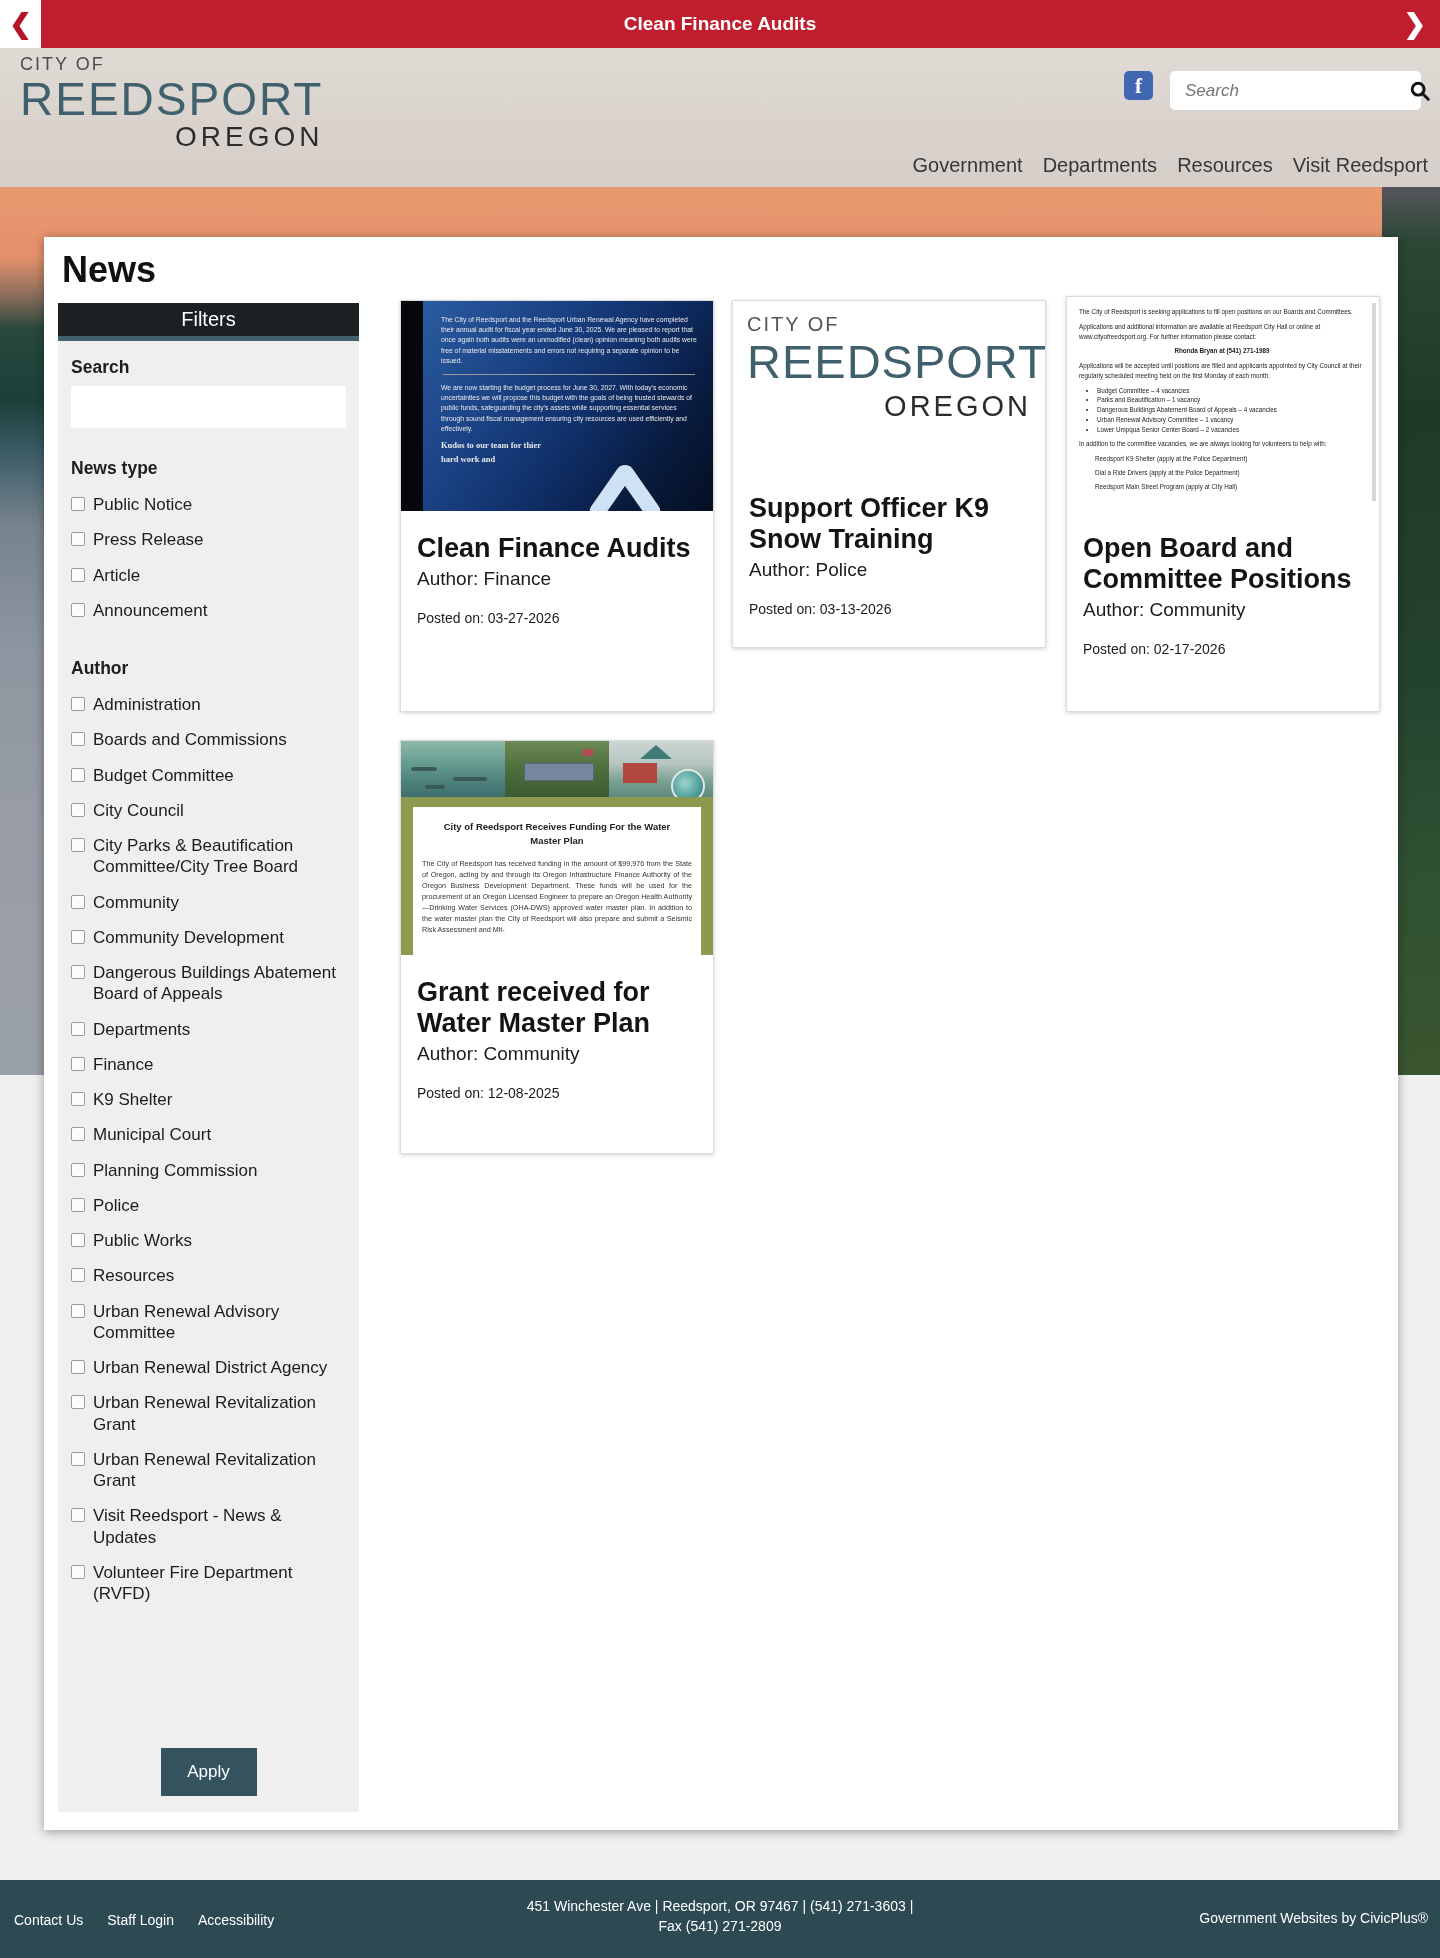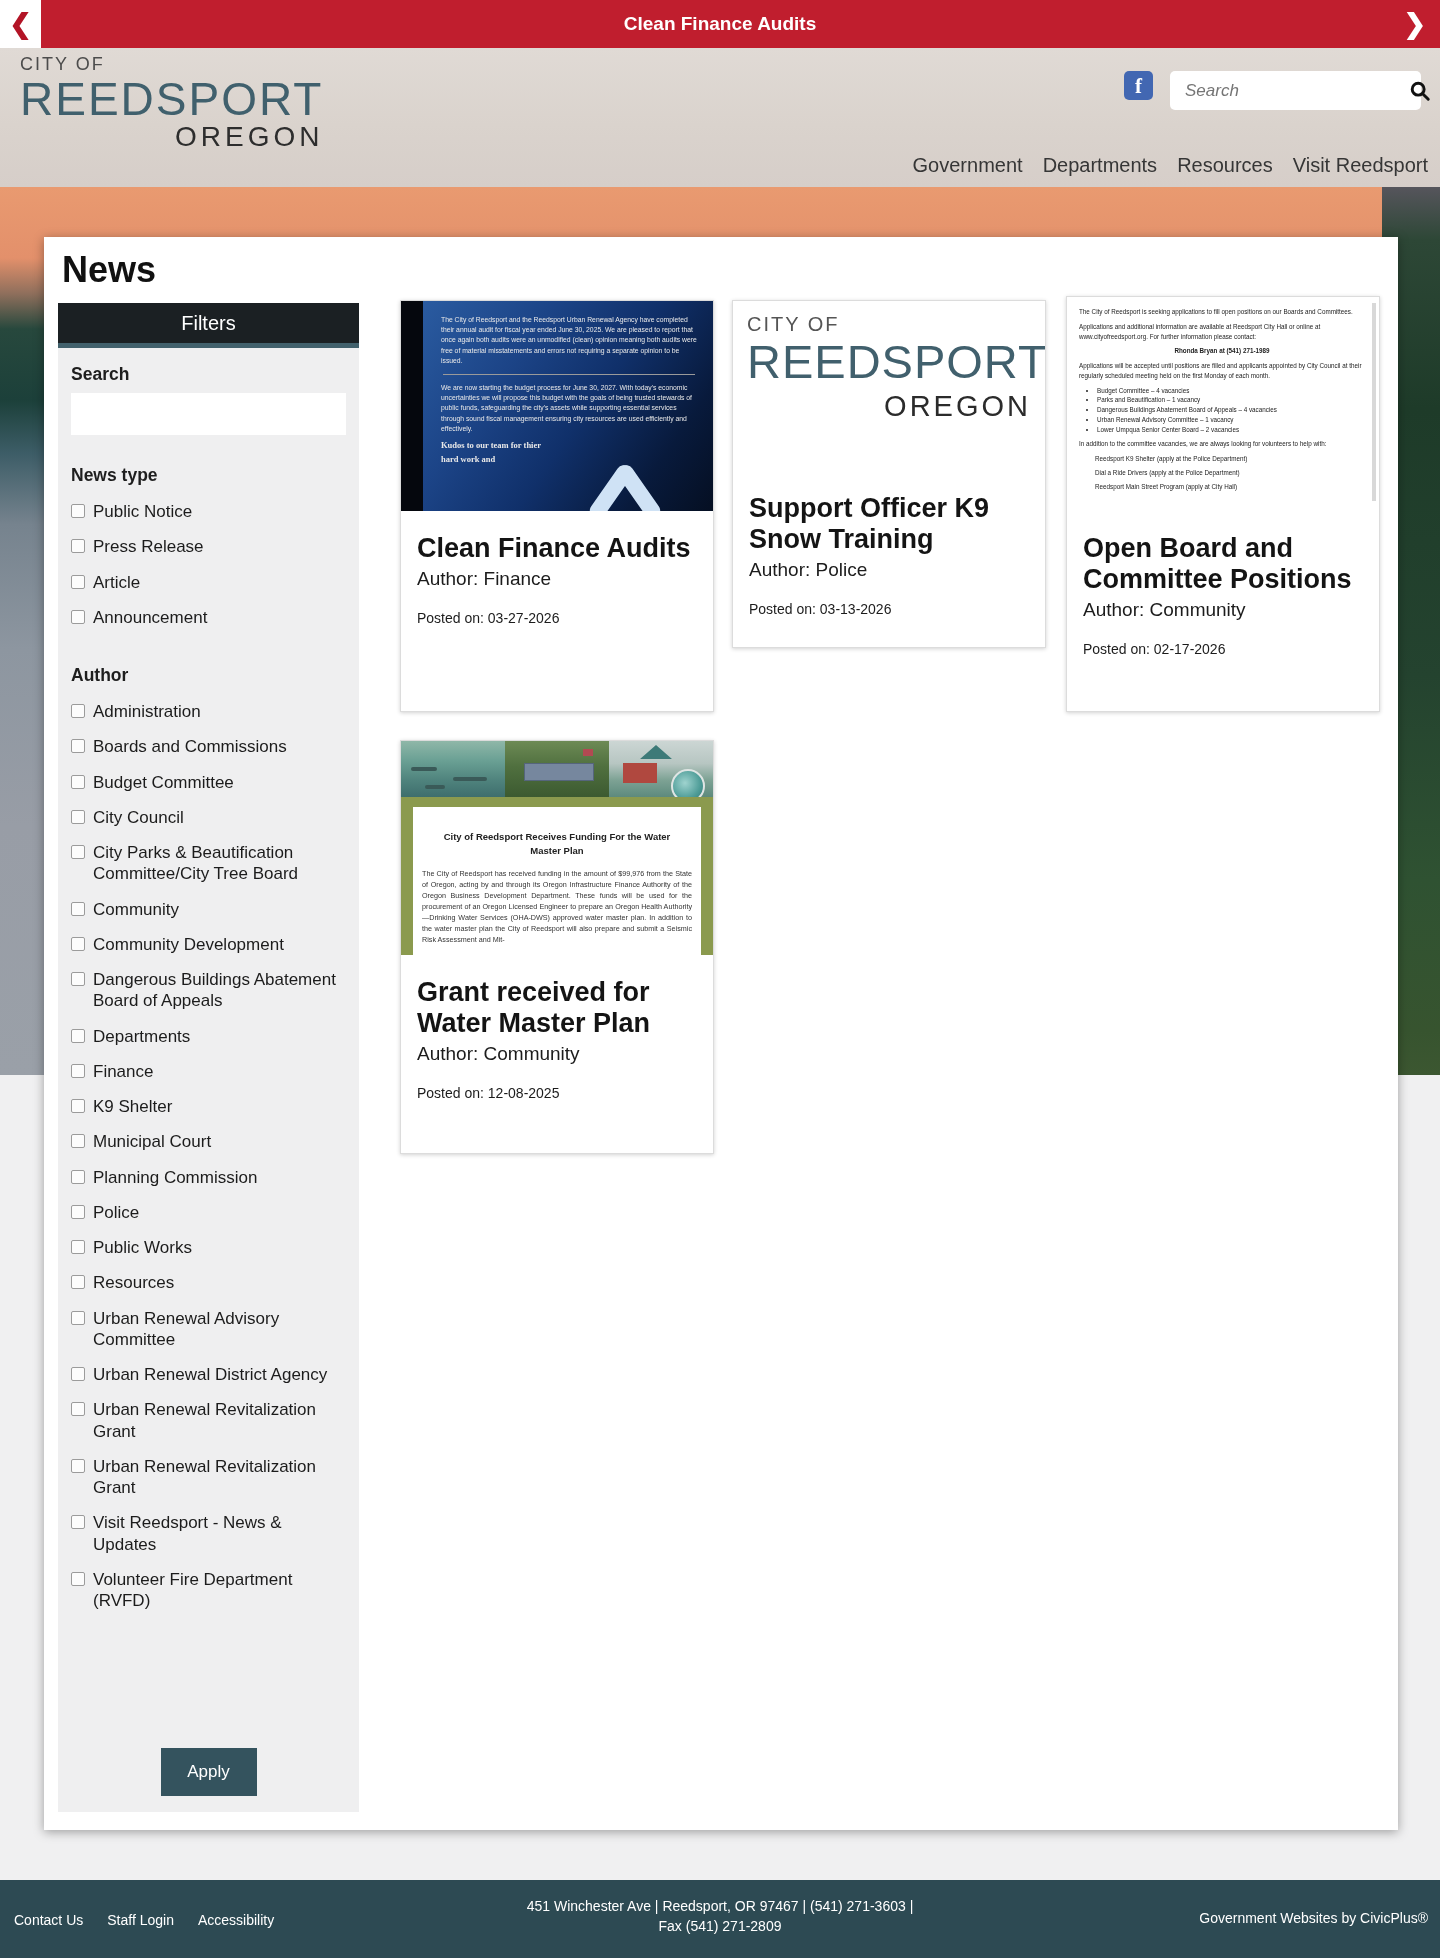--- a/index.html
+++ b/index.html
@@ -41,21 +41,21 @@
     background:linear-gradient(180deg,#e99a70 0%,#e3906b 8%,#8f6f5c 12%,#27483d 16%,#1c403a 24%,#3d5d67 30%,
       #76838e 38%,#8d96a0 52%,#989da6 72%,#9aa0a8 100%); z-index:1; }
   .hero-bg-right { position:absolute; right:0; top:0; width:58px; height:100%;
     background:linear-gradient(180deg,#56555c 0%,#2d4736 6%,#1e3b29 25%,#24432f 55%,#2f5232 78%,#37542f 95%,#3c5731 100%); }
   
   .main-card { position:absolute; left:44px; top:237px; width:1354px; height:1593px; background:#fff;
     box-shadow:0 2px 10px rgba(0,0,0,0.35); z-index:10; }
   .page-title { position:absolute; left:18px; top:12px; font-size:36px; font-weight:bold; color:#111; }
   
   .sidebar { position:absolute; left:14px; top:66px; width:301px; height:1509px; background:#efeff0; overflow:hidden; }
-  .sidebar-head { height:45px; background:#1b2023; color:#fff; font-size:20px; display:flex; align-items:center;
+  .sidebar-head { height:38px; background:#1b2023; color:#fff; font-size:20px; display:flex; align-items:center;
     justify-content:center; border-bottom:5px solid #42616c; }
   .sidebar-body { padding:16px 13px 0 13px; font-size:17px; }
   .flabel { font-weight:bold; font-size:17.5px; margin:0 0 8px 0; }
   .flabel.gap { margin-top:30px; }
   .filter-search { width:100%; height:42px; background:#fff; border:none; outline:none; font-size:16px;
     padding:0 10px; font-family:"Liberation Sans", sans-serif; }
   .chk { display:flex; align-items:flex-start; gap:8px; padding:7px 0; line-height:1.25; cursor:pointer; }
   .cb { width:14px; height:14px; border:1.5px solid #9b9b9b; border-radius:2px; background:#fcfcfc;
     flex:none; margin-top:3px; }
   .chk-t { font-size:17px; color:#1c1c1c; }
@@ -111,21 +111,21 @@
   .ph-sign { background:linear-gradient(180deg,#6d8a55 0%,#50703f 45%,#3c5a30 100%); }
   .ph-sign .bar { position:absolute; left:18%; right:14%; top:22px; height:18px; background:#76879e;
     border:1px solid #55657c; }
   .ph-sign .flag { position:absolute; right:16px; top:8px; width:10px; height:7px; background:#b24a52; }
   .ph-play { background:linear-gradient(180deg,#ccd6d4 0%,#b7c6c2 40%,#7da294 70%,#5d8a7d 100%); }
   .ph-play .roof { position:absolute; left:26px; top:4px; width:42px; height:14px; background:#3d7a78;
     clip-path:polygon(12% 100%, 50% 0, 88% 100%, 100% 100%, 0 100%); }
   .ph-play .post { position:absolute; left:14px; top:22px; width:34px; height:20px; background:#b0483f; }
   .ph-play .globe { position:absolute; right:8px; bottom:-6px; width:34px; height:34px; border-radius:50%;
     background:radial-gradient(circle at 40% 40%, #9fd3cf 0%, #4f9d98 60%, #2f7672 100%); border:2px solid #dfe5e4; }
-  .img-water .paper { position:absolute; left:12px; right:12px; top:66px; bottom:0; background:#fff; padding:20px 9px 0 9px; }
+  .img-water .paper { position:absolute; left:12px; right:12px; top:66px; bottom:0; background:#fff; padding:10px 9px 0 9px; }
   .img-water h4 { font-size:9.5px; text-align:center; font-weight:bold; color:#222; margin:3px 6px 9px 6px; line-height:1.5; }
   .img-water p { font-size:7.2px; text-align:justify; line-height:1.55; color:#333; }
   
   .footer { position:absolute; left:0; bottom:0; width:1440px; height:78px; background:#2d4a53; color:#fff; z-index:15; }
   .footer a { color:#fff; text-decoration:none; cursor:pointer; }
   .footer-links { position:absolute; left:14px; top:32px; display:flex; gap:24px; font-size:14px; }
   .footer-center { position:absolute; left:50%; transform:translateX(-50%); top:16px; width:400px;
     text-align:center; font-size:14px; line-height:1.45; }
   .footer-right { position:absolute; right:12px; top:30px; font-size:14px; }
 </style>

